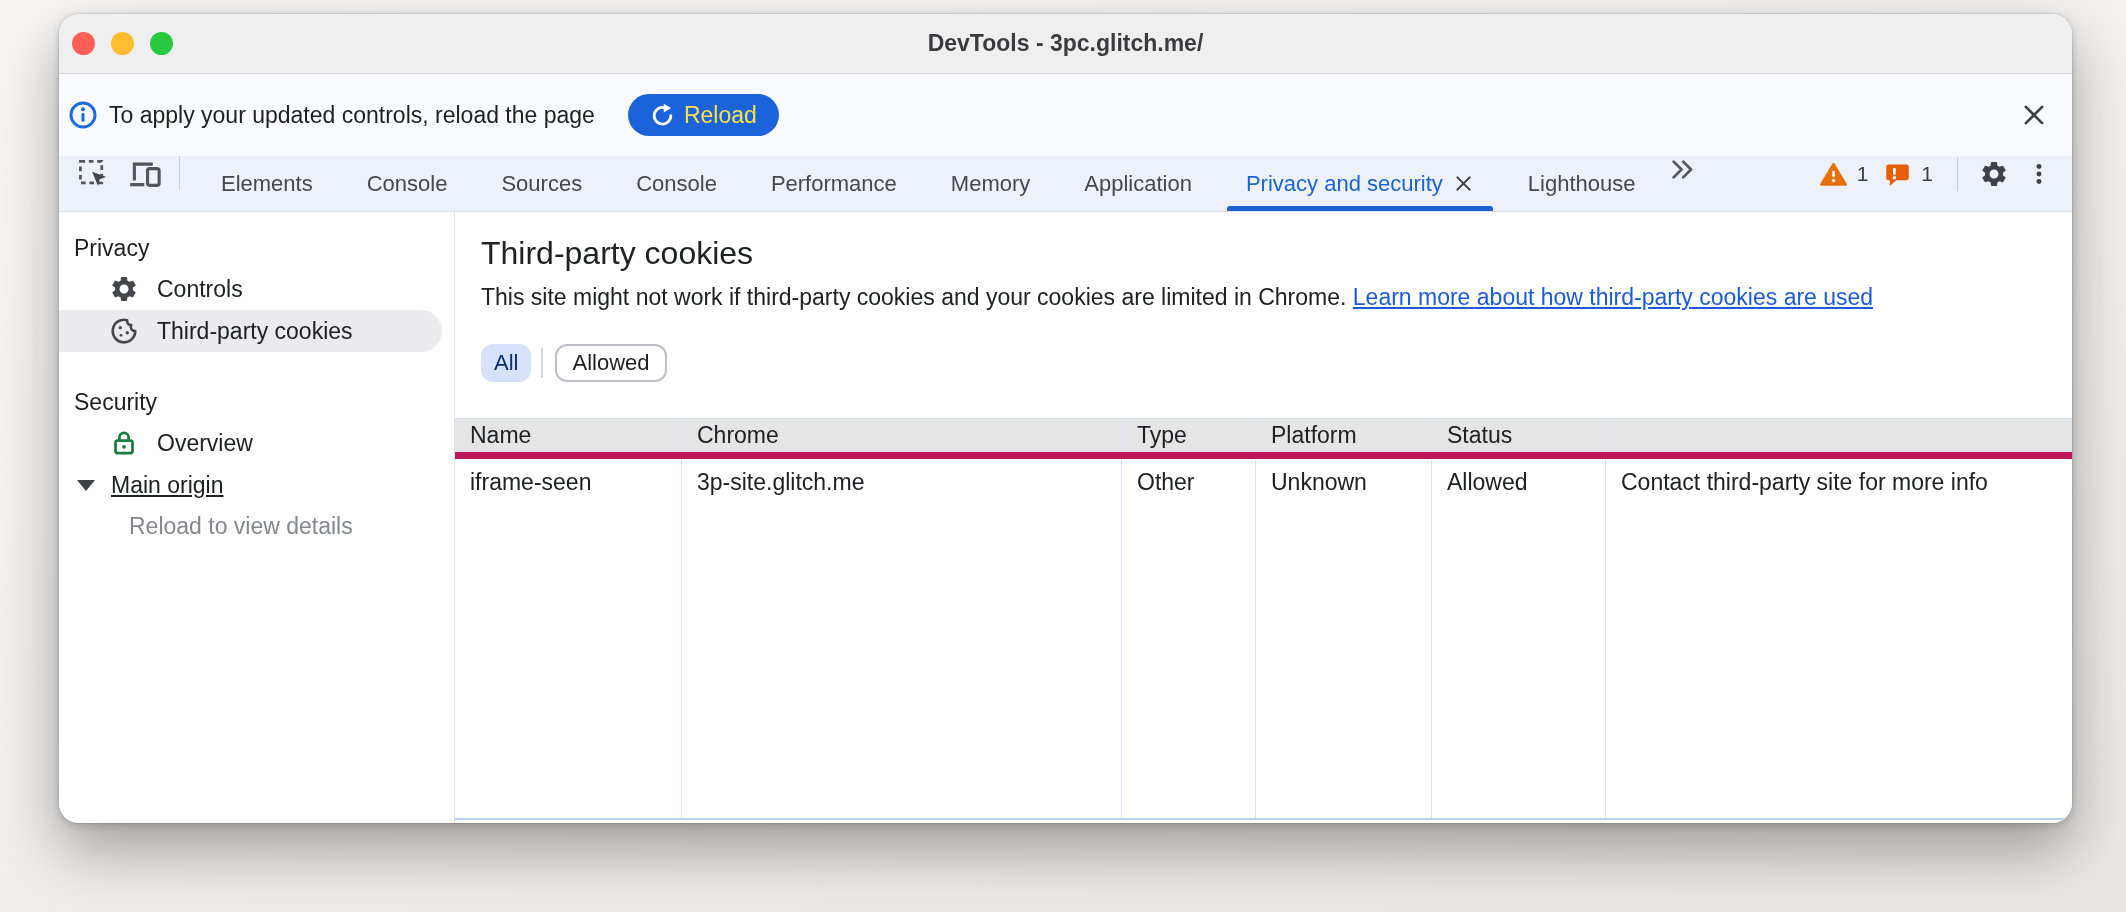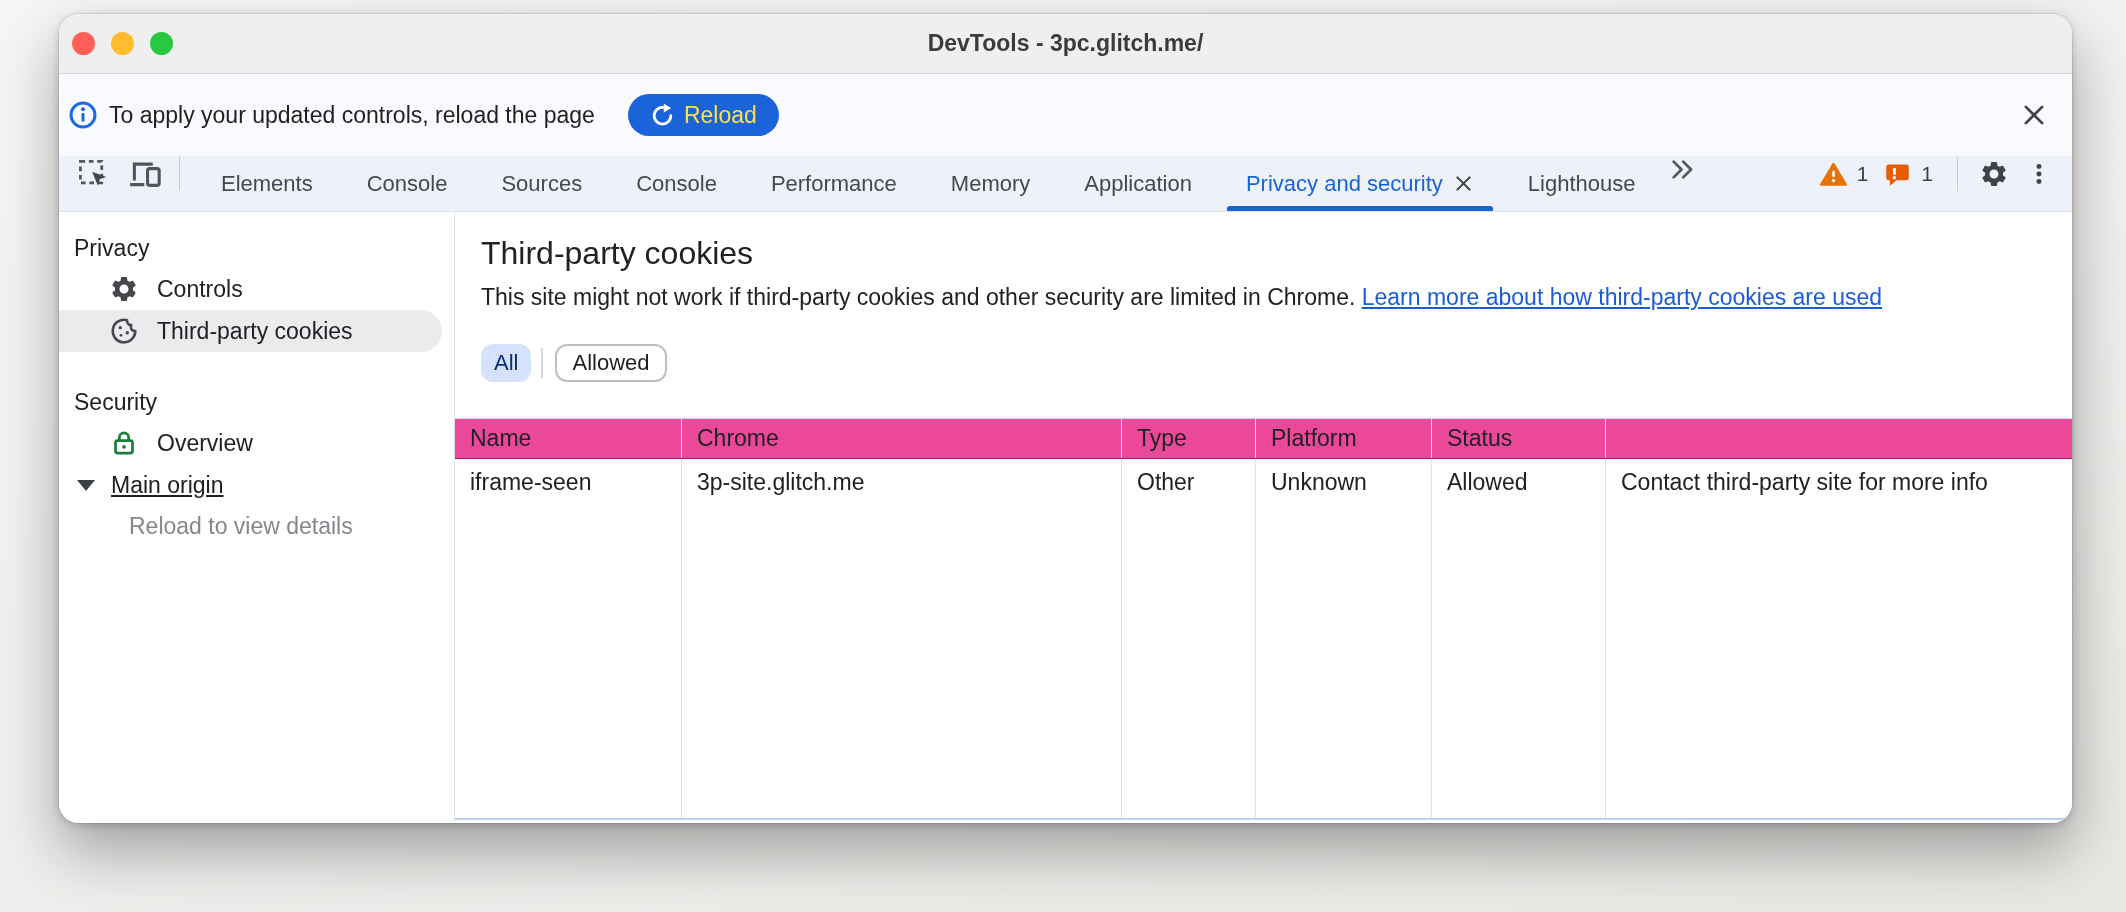--- a/index.html
+++ b/index.html
@@ -95,21 +95,21 @@
   .chip.selected { background:#d6e2fb; color:#0a2e6e; font-weight:500; padding:0 13px; }
   .chip.plain { background:#fff; border:2px solid #bcbfc6; color:#1f1f1f; padding:0 15px; }
   .chip-sep { width:2px; height:30px; background:#d4d6db; margin:0 12px 0 10px; }
   
   .grid {
     margin-top:36px; flex:1; display:flex; flex-direction:column; min-height:0;
     border-top:1px solid #cfdcf5; margin-bottom:3px; border-bottom:2px solid #bed0f0;
     font-size:23px;
   }
   .grid-row { display:flex; }
-  .grid-row.header { background:#ec4899; border-bottom:1px solid #be185d; height:40px; }
+  .grid-row.header { background:#e5e5e5; border-bottom:7px solid #be185d; height:40px; }
   .grid-row.data { height:46px; }
   .grid-row.filler { flex:1; }
   .cell {
     display:flex; align-items:center; padding:0 15px; border-right:1px solid #d7e3f8;
     overflow:hidden; white-space:nowrap;
   }
   .c0 { width:227px; flex:0 0 227px; }
   .c1 { width:440px; flex:0 0 440px; }
   .c2 { width:134px; flex:0 0 134px; }
   .c3 { width:176px; flex:0 0 176px; }
@@ -293,21 +293,21 @@
         <span style="margin-left:-6px;">Main origin</span>
       </div>
 
       <div class="side-note">Reload to view details</div>
     </div>
 
     <div class="main">
       <div class="main-copy">
         <div class="page-title">Third-party cookies</div>
         <div class="page-desc">
-          <span>This site might not work if third-party cookies and other security are limited in Chrome.</span>
+          <span>This site might not work if third-party cookies and your cookies are limited in Chrome.</span>
           <a>Learn more about how third-party cookies are used</a>
         </div>
       </div>
 
       <div class="chips">
         <div class="chip selected">All</div>
         <span class="chip-sep"></span>
         <div class="chip plain">Allowed</div>
       </div>
 

